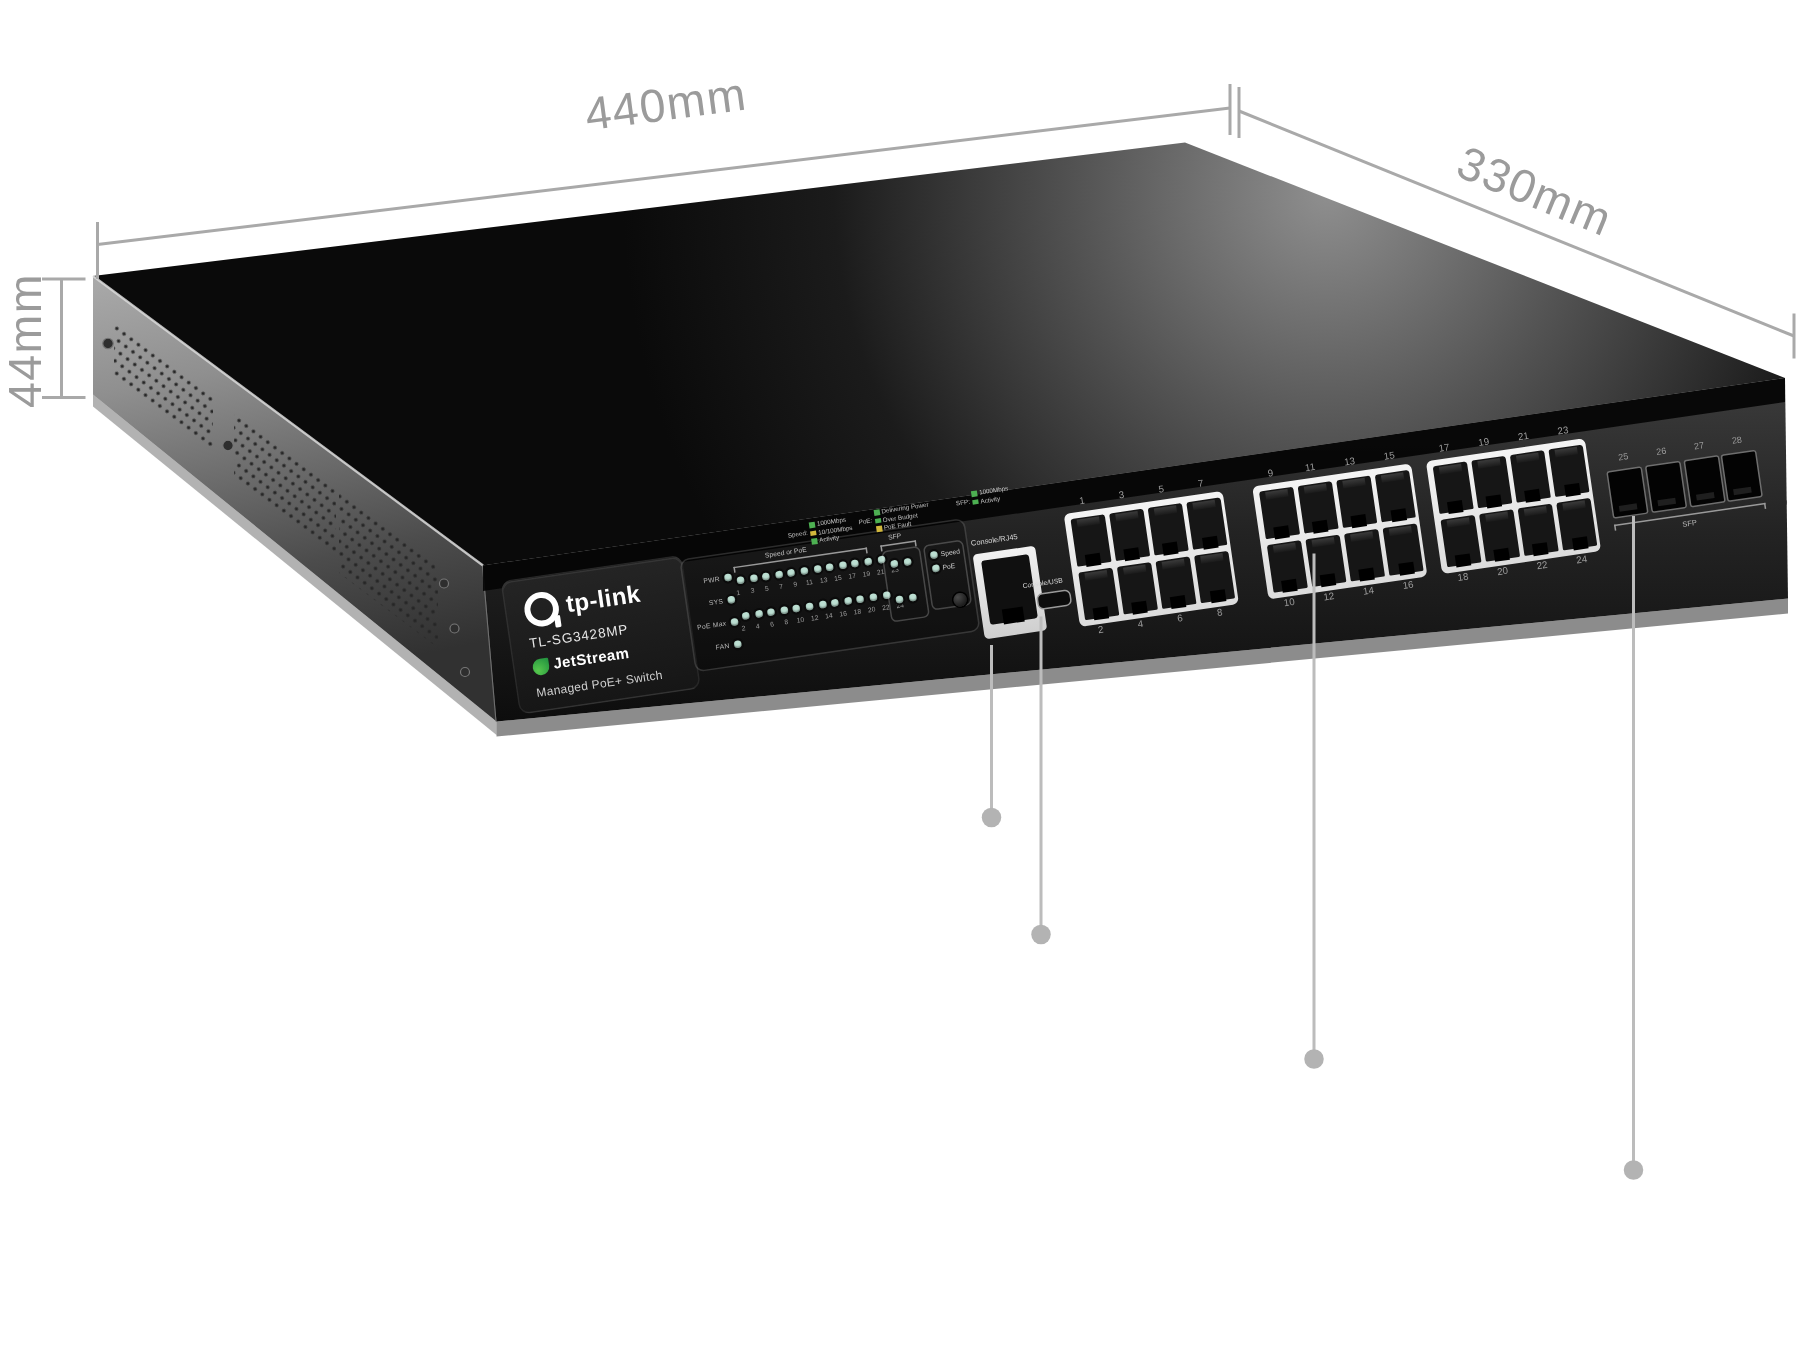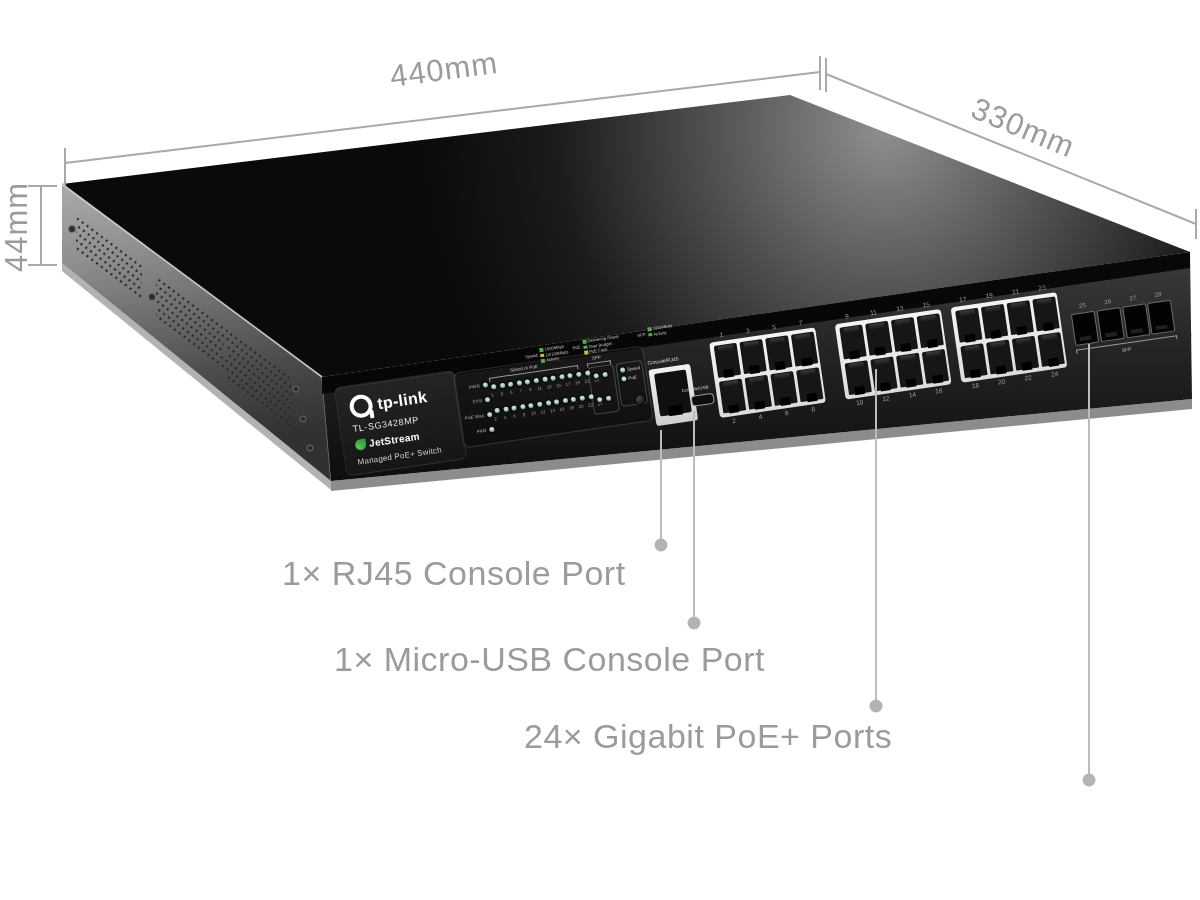--- a/index.html
+++ b/index.html
@@ -416,16 +416,13 @@
         <circle cx="876" cy="706" r="6.5" stroke="none"></circle>
       <line x1="1089" y1="344" x2="1089" y2="775"></line>
         <circle cx="1089" cy="780" r="6.5" stroke="none"></circle>
     </g>
   </svg>
 
   <div class="dim-label" style="left:364px;top:52px;transform:rotate(-7.6deg);">440mm</div>
   <div class="dim-label" style="left:943px;top:110px;transform:rotate(22.5deg);">330mm</div>
   <div class="dim-label" style="left:-63px;top:209px;transform:rotate(-90deg);">44mm</div>
 
-  <div class="callout-label" style="left:282px;top:554px;">1× RJ45 Console Port</div>
-  <div class="callout-label" style="left:334px;top:640px;">1× Micro-USB Console Port</div>
-  <div class="callout-label" style="left:524px;top:717px;">24× Gigabit PoE+ Ports</div>
 </div>
 
 </body></html>

